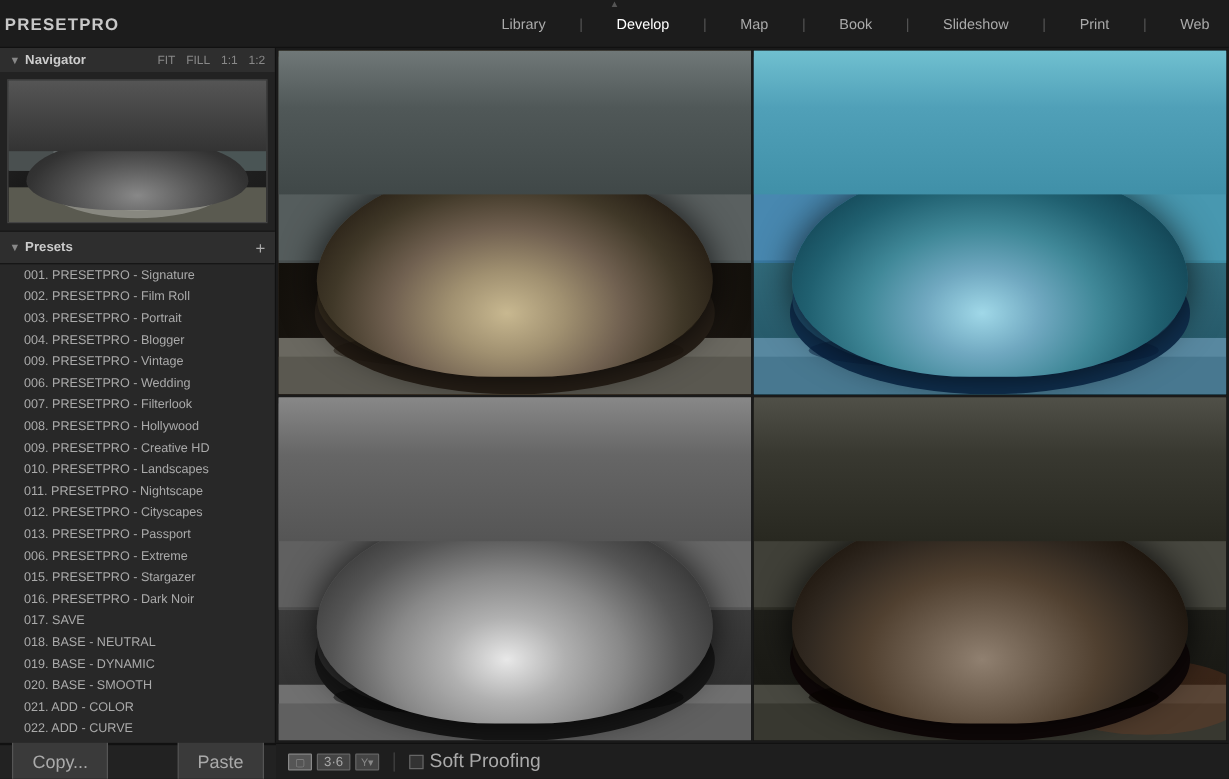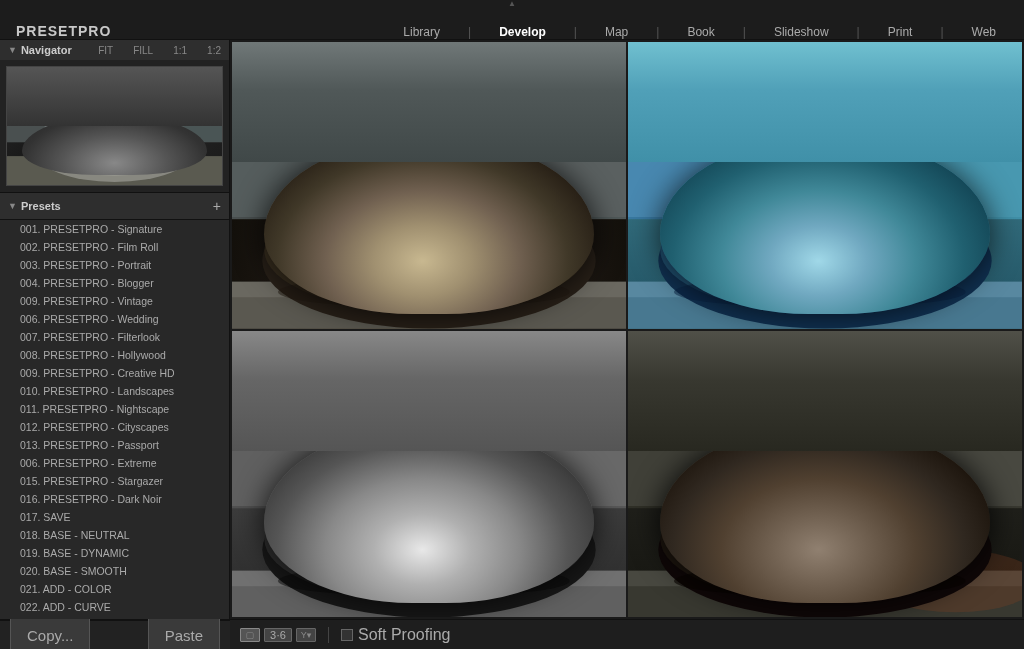--- a/index.html
+++ b/index.html
@@ -13,43 +13,43 @@
       overflow: hidden;
     }
 
     
     #top-bar {
       width: 100%;
       height: 40px;
       background: #1c1c1c;
       border-bottom: 1px solid #111;
       display: flex;
-      align-items: flex-end;
+      align-items: center;
       justify-content: space-between;
-      padding: 0 16px;
+      padding: 0 4px;
     }
     #logo {
       color: #c8c8c8;
       font-size: 14px;
       font-weight: bold;
       letter-spacing: 1px;
     }
     #nav-links {
       display: flex;
       align-items: center;
       gap: 16px;
       color: #aaa;
       font-size: 12px;
     }
     .nav-item {
       padding: 0 12px;
       cursor: pointer;
       color: #aaa;
     }
-    .nav-item.active { color: #fff; font-weight: bold; }
+    .nav-item.active { color: #fff; font-weight: normal; }
     .nav-separator {
       color: #555;
       font-size: 12px;
     }
 
     
     #main-layout {
       display: flex;
       width: 100%;
       height: calc(649px - 40px - 30px);
@@ -81,21 +81,21 @@
     #navigator-title {
       display: flex;
       align-items: center;
       gap: 4px;
       font-size: 11px;
       color: #ccc;
       font-weight: bold;
     }
     #navigator-controls {
       display: flex;
-      gap: 20px;
+      gap: 9px;
       font-size: 10px;
       color: #888;
     }
     .nav-ctrl { cursor: pointer; }
     #navigator-preview {
       padding: 6px;
       background: #222;
     }
     #nav-image {
       width: 100%;

